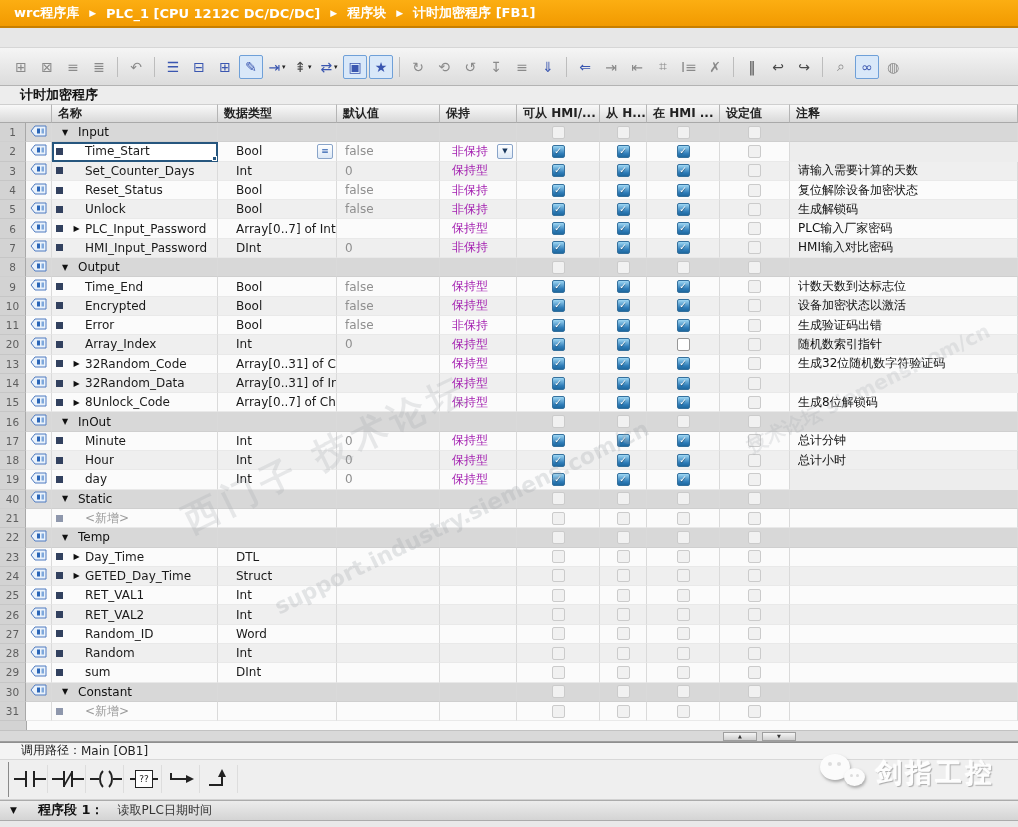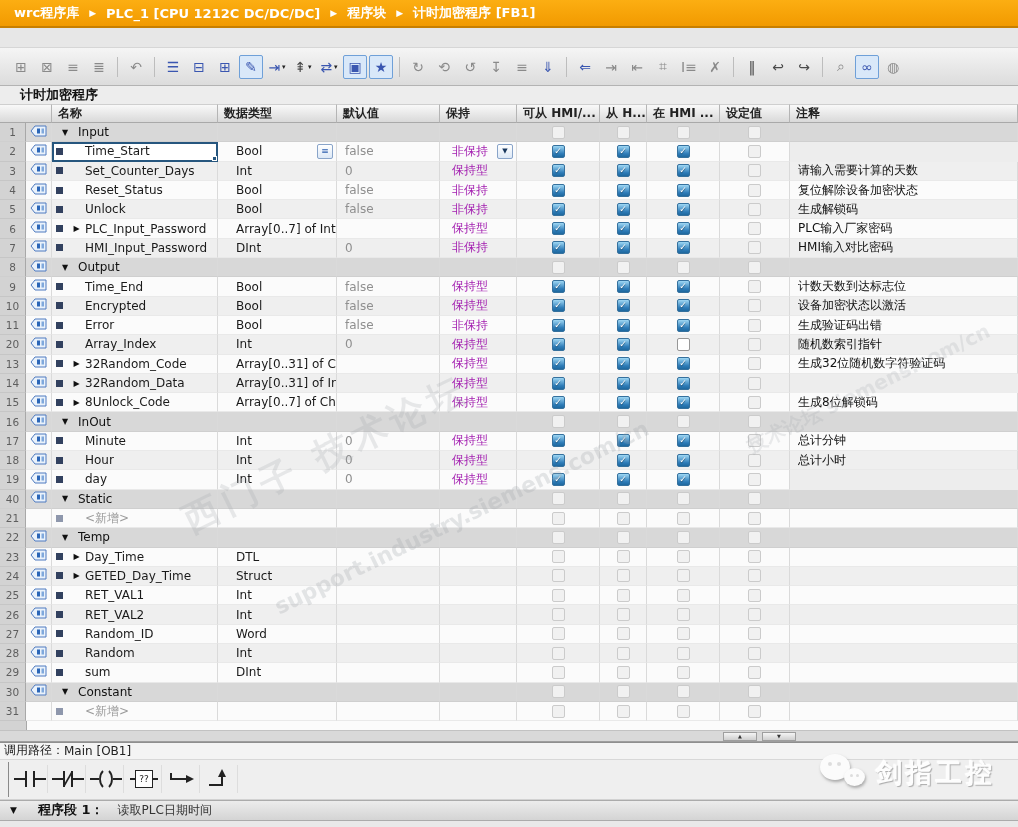--- a/index.html
+++ b/index.html
@@ -84,21 +84,21 @@
   
   .scrollstrip { height:12px; background:#D9D9D9; border-top:1px solid #C2C2C2;
     border-bottom:1px solid #9E9E9E; position:relative; flex:0 0 auto;}
   .scrbtn { position:absolute; top:1px; width:34px; height:9px;
     background:linear-gradient(#F4F4F4,#CFCFCF); border:1px solid #9E9E9E;
     display:flex; align-items:center; justify-content:center; font-size:5px; color:#333; cursor:default;}
   .scrbtn.up { left:723px; } .scrbtn.down { left:762px; }
   
   .callpath { height:18px; background:#F4F4F4; border-top:1px solid #8F8F8F;
     border-bottom:1px solid #D8D8D8; display:flex; align-items:center;
-    padding-left:4px; font-size:12px; color:#222; flex:0 0 auto;}
+    padding-left:21px; font-size:12px; color:#222; flex:0 0 auto;}
   .ladbar { height:40px; background:#EFEFEF; border-bottom:1px solid #D2D2D2;
     display:flex; align-items:center; padding-left:10px; position:relative; flex:0 0 auto;}
   .ladbar::before { content:""; position:absolute; left:8px; top:2px; bottom:2px;
     width:1px; background:#8A8A8A; }
   .ladbtn { width:36px; height:28px; display:flex; align-items:center; justify-content:center;
     border-right:1px solid #DDD; cursor:default; margin-left:2px;}
   .nethdr { height:21px; background:linear-gradient(#ECECEC,#D4D4D4);
     border-top:1px solid #ABABAB; border-bottom:1px solid #ABABAB;
     display:flex; align-items:center; flex:0 0 auto;}
   .nethdr .narrow { font-size:9px; color:#111; margin-left:10px; width:14px; cursor:default;}

